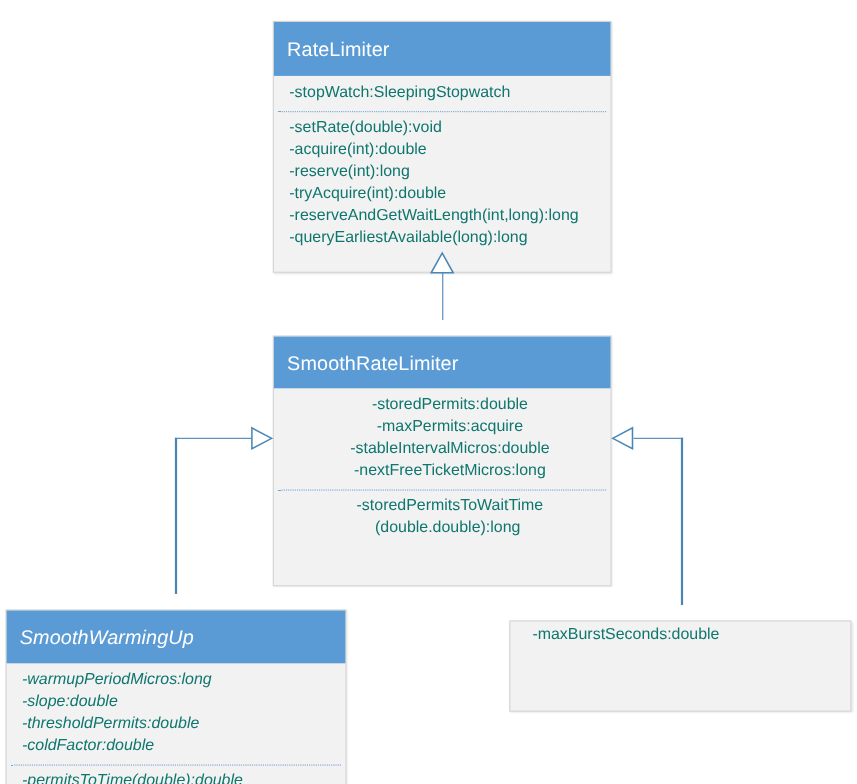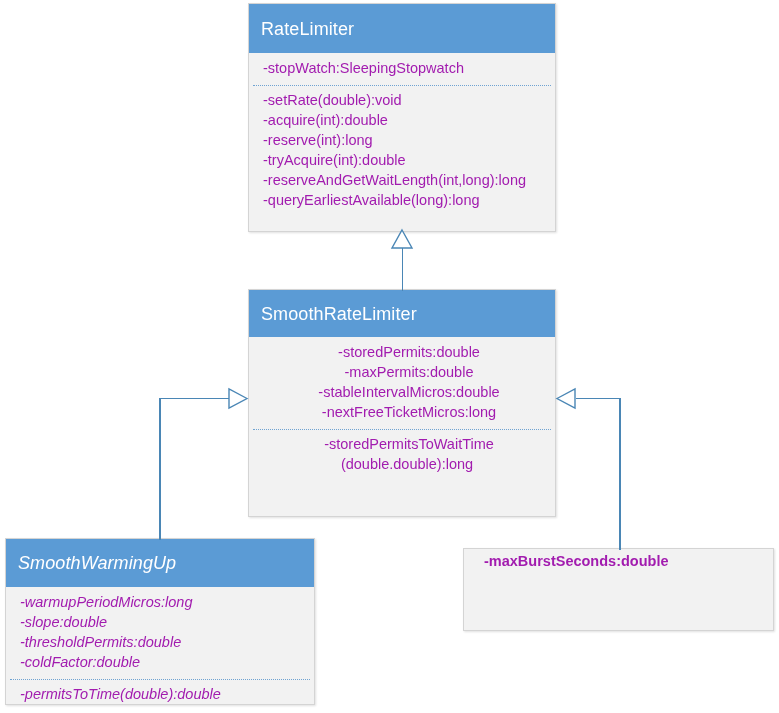--- a/index.html
+++ b/index.html
@@ -14,38 +14,39 @@
     background: #ffffff;
     font-family: "Liberation Sans", sans-serif;
     overflow: hidden;
   }
   .uml-class {
     position: absolute;
     box-sizing: border-box;
     background: #f2f2f2;
     border: 1px solid #d4d4d4;
     box-shadow: 1px 1px 2px rgba(0,0,0,0.12);
+    margin-top: 16px;
   }
   .uml-header {
     box-sizing: border-box;
     background: #5b9bd5;
     color: #ffffff;
     font-size: 18px;
     line-height: 1;
     display: flex;
     align-items: center;
     padding-left: 12px;
     letter-spacing: 0.1px;
   }
   .uml-section {
     box-sizing: border-box;
     padding: 6px 0 6px 0;
   }
   .uml-member {
-    color: #a21caf;
+    color: #0f766e;
     font-size: 14.5px;
     line-height: 20px;
     padding-left: 14px;
     white-space: nowrap;
   }
   .uml-sep {
     height: 0;
     border-top: 1px dotted #6fa3d2;
     margin: 1px 4px 2px 4px;
   }
@@ -87,21 +88,21 @@
       <div class="uml-member">-queryEarliestAvailable(long):long</div>
     </div>
   </div>
 
   <div class="uml-class" style="left:248px; top:289px; width:308px; height:228px;text-align:center;">
     <div class="uml-header" style="height:47px;">
       <span>SmoothRateLimiter</span>
     </div>
     <div class="uml-section" style="padding-top:5px;">
       <div class="uml-member">-storedPermits:double</div>
-      <div class="uml-member">-maxPermits:double</div>
+      <div class="uml-member">-maxPermits:acquire</div>
       <div class="uml-member">-stableIntervalMicros:double</div>
       <div class="uml-member">-nextFreeTicketMicros:long</div>
     </div>
     <div class="uml-sep"></div>
     <div class="uml-section" style="padding-top:2px;">
       <div class="uml-member">-storedPermitsToWaitTime</div>
       <div class="uml-member" style="padding-left:10px;">(double.double):long</div>
     </div>
   </div>
 
@@ -115,21 +116,21 @@
       <div class="uml-member">-thresholdPermits:double</div>
       <div class="uml-member">-coldFactor:double</div>
     </div>
     <div class="uml-sep"></div>
     <div class="uml-section" style="padding-top:2px;">
       <div class="uml-member">-permitsToTime(double):double</div>
     </div>
   </div>
 
   <div class="uml-class" style="left:463px; top:548px; width:311px; height:83px;">
-    <div class="uml-section" style="padding-top:2px;font-weight:bold;">
+    <div class="uml-section" style="padding-top:2px;">
       <div class="uml-member" style="padding-left:20px;">-maxBurstSeconds:double</div>
     </div>
   </div>
 
   <div>
     <div class="connector conn-v" style="left:401.5px; top:246px; height:45px;"></div>
     <svg class="arrowhead" style="left:391px; top:229px;" width="22" height="20" viewBox="0 0 22 20">
       <polygon points="11,1 21,19 1,19"></polygon>
     </svg>
   </div>

